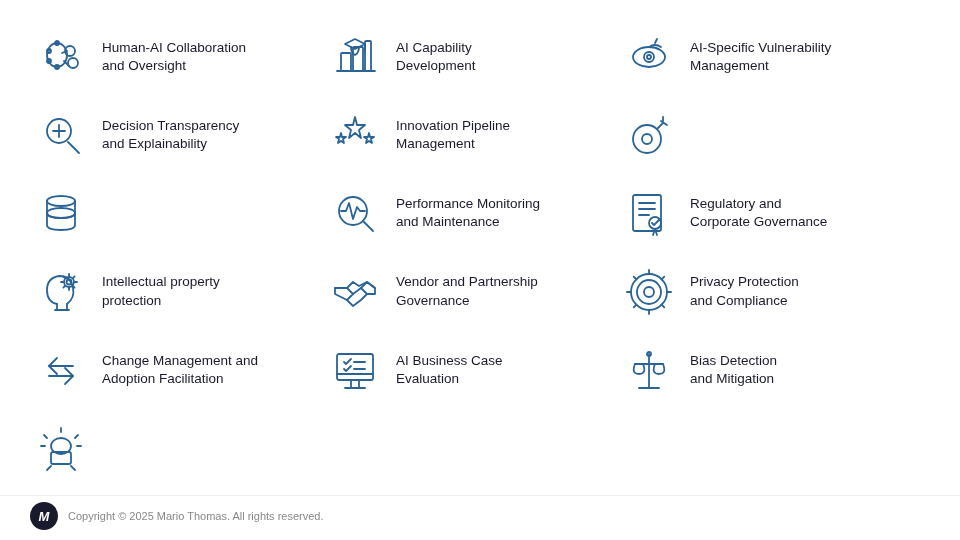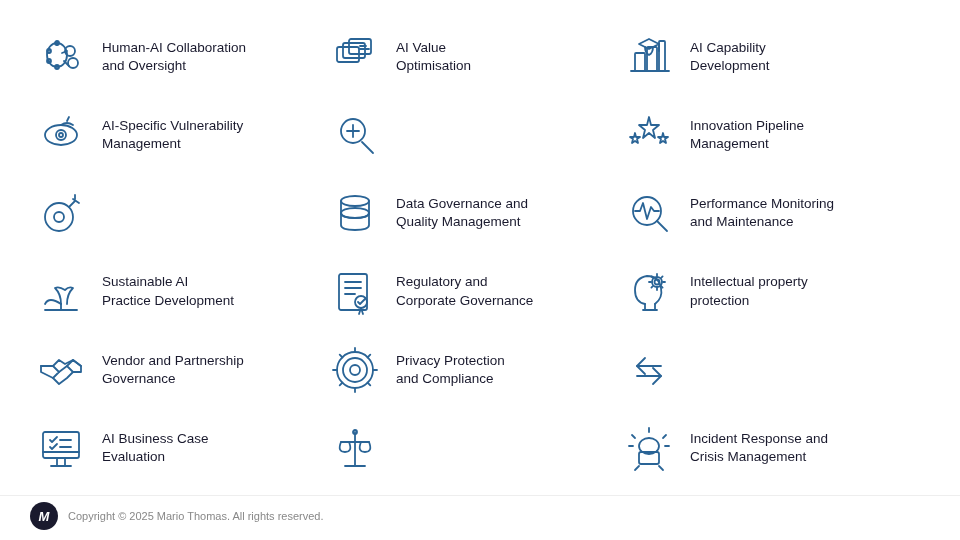--- a/index.html
+++ b/index.html
@@ -91,34 +91,20 @@
         <circle cx="20" cy="34" r="2"></circle>
         <line x1="20" y1="10" x2="20" y2="12"></line>
         <line x1="12" y1="18" x2="12" y2="16"></line>
         <line x1="12" y1="28" x2="13" y2="30"></line>
       </g>
         </svg>
     </div>
     <div class="item-label">Human-AI Collaboration<br>and Oversight</div>
   </div>
 
-  <div class="grid-item">
-    <div class="icon-wrap">
-      <svg viewBox="0 0 48 48">
-          <g class="blue">
-        <rect x="6" y="14" width="22" height="15" rx="2"></rect>
-        <rect x="12" y="10" width="22" height="15" rx="2"></rect>
-        <rect x="18" y="6" width="22" height="15" rx="2"></rect>
-        <line x1="29" y1="13" x2="35" y2="13"></line>
-        <line x1="29" y1="16" x2="38" y2="16"></line>
-      </g>
-        </svg>
-    </div>
-    <div class="item-label">AI Value<br>Optimisation</div>
-  </div>
 
   <div class="grid-item">
     <div class="icon-wrap">
       <svg viewBox="0 0 48 48">
           <g class="blue">
         <rect x="10" y="20" width="10" height="18" rx="1"></rect>
         <rect x="22" y="14" width="10" height="24" rx="1"></rect>
         <rect x="34" y="8" width="6" height="30" rx="1"></rect>
         <line x1="6" y1="38" x2="44" y2="38"></line>
 
@@ -150,20 +136,21 @@
     <div class="icon-wrap">
       <svg viewBox="0 0 48 48">
           <g class="blue">
         <circle cx="22" cy="20" r="12"></circle>
         <line x1="31" y1="31" x2="42" y2="42"></line>
         <line x1="16" y1="20" x2="28" y2="20"></line>
         <line x1="22" y1="14" x2="22" y2="26"></line>
       </g>
         </svg>
     </div>
+    <div class="item-label">Decision Transparency<br>and Explainability</div>
   </div>
 
   <div class="grid-item">
     <div class="icon-wrap">
       <svg viewBox="0 0 48 48">
           <g class="blue">
 
         <polygon points="24,6 26,14 34,14 28,19 30,27 24,22 18,27 20,19 14,14 22,14"></polygon>
         <polygon points="10,22 11,26 15,26 12,28 13,32 10,30 7,32 8,28 5,26 9,26"></polygon>
         <polygon points="38,22 39,26 43,26 40,28 41,32 38,30 35,32 36,28 33,26 37,26"></polygon>
@@ -191,49 +178,35 @@
     <div class="icon-wrap">
       <svg viewBox="0 0 48 48">
           <g class="blue">
         <ellipse cx="24" cy="12" rx="14" ry="5"></ellipse>
         <path d="M10,12 L10,24 Q10,29 24,29 Q38,29 38,24 L38,12"></path>
         <path d="M10,24 L10,36 Q10,41 24,41 Q38,41 38,36 L38,24"></path>
         <ellipse cx="24" cy="24" rx="14" ry="5"></ellipse>
       </g>
         </svg>
     </div>
-    <div class="item-label">Data Governance and<br>Quality Management</div>
   </div>
 
   <div class="grid-item">
     <div class="icon-wrap">
       <svg viewBox="0 0 48 48">
           <g class="blue">
         <circle cx="22" cy="22" r="14"></circle>
         <line x1="32" y1="32" x2="42" y2="42"></line>
         <polyline points="10,22 15,22 18,14 22,30 26,18 29,22 34,22"></polyline>
       </g>
         </svg>
     </div>
     <div class="item-label">Performance Monitoring<br>and Maintenance</div>
   </div>
 
-  <div class="grid-item">
-    <div class="icon-wrap">
-      <svg viewBox="0 0 48 48">
-          <g class="blue">
-        <path d="M24,36 Q24,26 18,20 Q22,18 28,22 Q32,18 36,20 Q30,26 30,36"></path>
-        <path d="M8,36 Q12,28 24,36"></path>
-        <line x1="24" y1="36" x2="24" y2="42"></line>
-        <line x1="8" y1="42" x2="40" y2="42"></line>
-      </g>
-        </svg>
-    </div>
-    <div class="item-label">Sustainable AI<br>Practice Development</div>
-  </div>
 
   <div class="grid-item">
     <div class="icon-wrap">
       <svg viewBox="0 0 48 48">
           <g class="blue">
         <rect x="8" y="6" width="28" height="36" rx="2"></rect>
         <line x1="14" y1="14" x2="30" y2="14"></line>
         <line x1="14" y1="20" x2="30" y2="20"></line>
         <line x1="14" y1="26" x2="24" y2="26"></line>
         <circle cx="30" cy="34" r="6"></circle>
@@ -315,20 +288,21 @@
           <g class="blue">
 
         <line x1="36" y1="20" x2="12" y2="20"></line>
         <polyline points="20,12 12,20 20,28"></polyline>
 
         <line x1="12" y1="30" x2="36" y2="30"></line>
         <polyline points="28,22 36,30 28,38"></polyline>
       </g>
         </svg>
     </div>
+    <div class="item-label">Change Management and<br>Adoption Facilitation</div>
   </div>
 
   <div class="grid-item">
     <div class="icon-wrap">
       <svg viewBox="0 0 48 48">
           <g class="blue">
         <rect x="6" y="8" width="36" height="26" rx="2"></rect>
         <line x1="20" y1="34" x2="20" y2="42"></line>
         <line x1="28" y1="34" x2="28" y2="42"></line>
         <line x1="14" y1="42" x2="34" y2="42"></line>
@@ -353,41 +327,41 @@
         <line x1="10" y1="18" x2="38" y2="18"></line>
 
         <path d="M10,18 Q6,28 14,28 Q22,28 18,18"></path>
 
         <path d="M38,18 Q42,28 34,28 Q26,28 30,18"></path>
 
         <circle cx="24" cy="8" r="2"></circle>
       </g>
         </svg>
     </div>
+    <div class="item-label">Bias Detection<br>and Mitigation</div>
   </div>
 
   <div class="grid-item">
     <div class="icon-wrap">
       <svg viewBox="0 0 48 48">
           <g class="blue">
 
         <rect x="14" y="28" width="20" height="12" rx="2"></rect>
         <ellipse cx="24" cy="22" rx="10" ry="8"></ellipse>
 
         <line x1="24" y1="8" x2="24" y2="4"></line>
         <line x1="10" y1="14" x2="7" y2="11"></line>
         <line x1="38" y1="14" x2="41" y2="11"></line>
         <line x1="8" y1="22" x2="4" y2="22"></line>
         <line x1="40" y1="22" x2="44" y2="22"></line>
         <line x1="14" y1="42" x2="10" y2="46"></line>
         <line x1="34" y1="42" x2="38" y2="46"></line>
       </g>
         </svg>
     </div>
-    <div class="item-label">Incident Response and<br>Crisis Management</div>
   </div>
 
 </div>
 
 <div class="footer">
   <div class="footer-logo">M</div>
   <div class="footer-text">Copyright © 2025 Mario Thomas. All rights reserved.</div>
 </div>
 
 </body></html>

